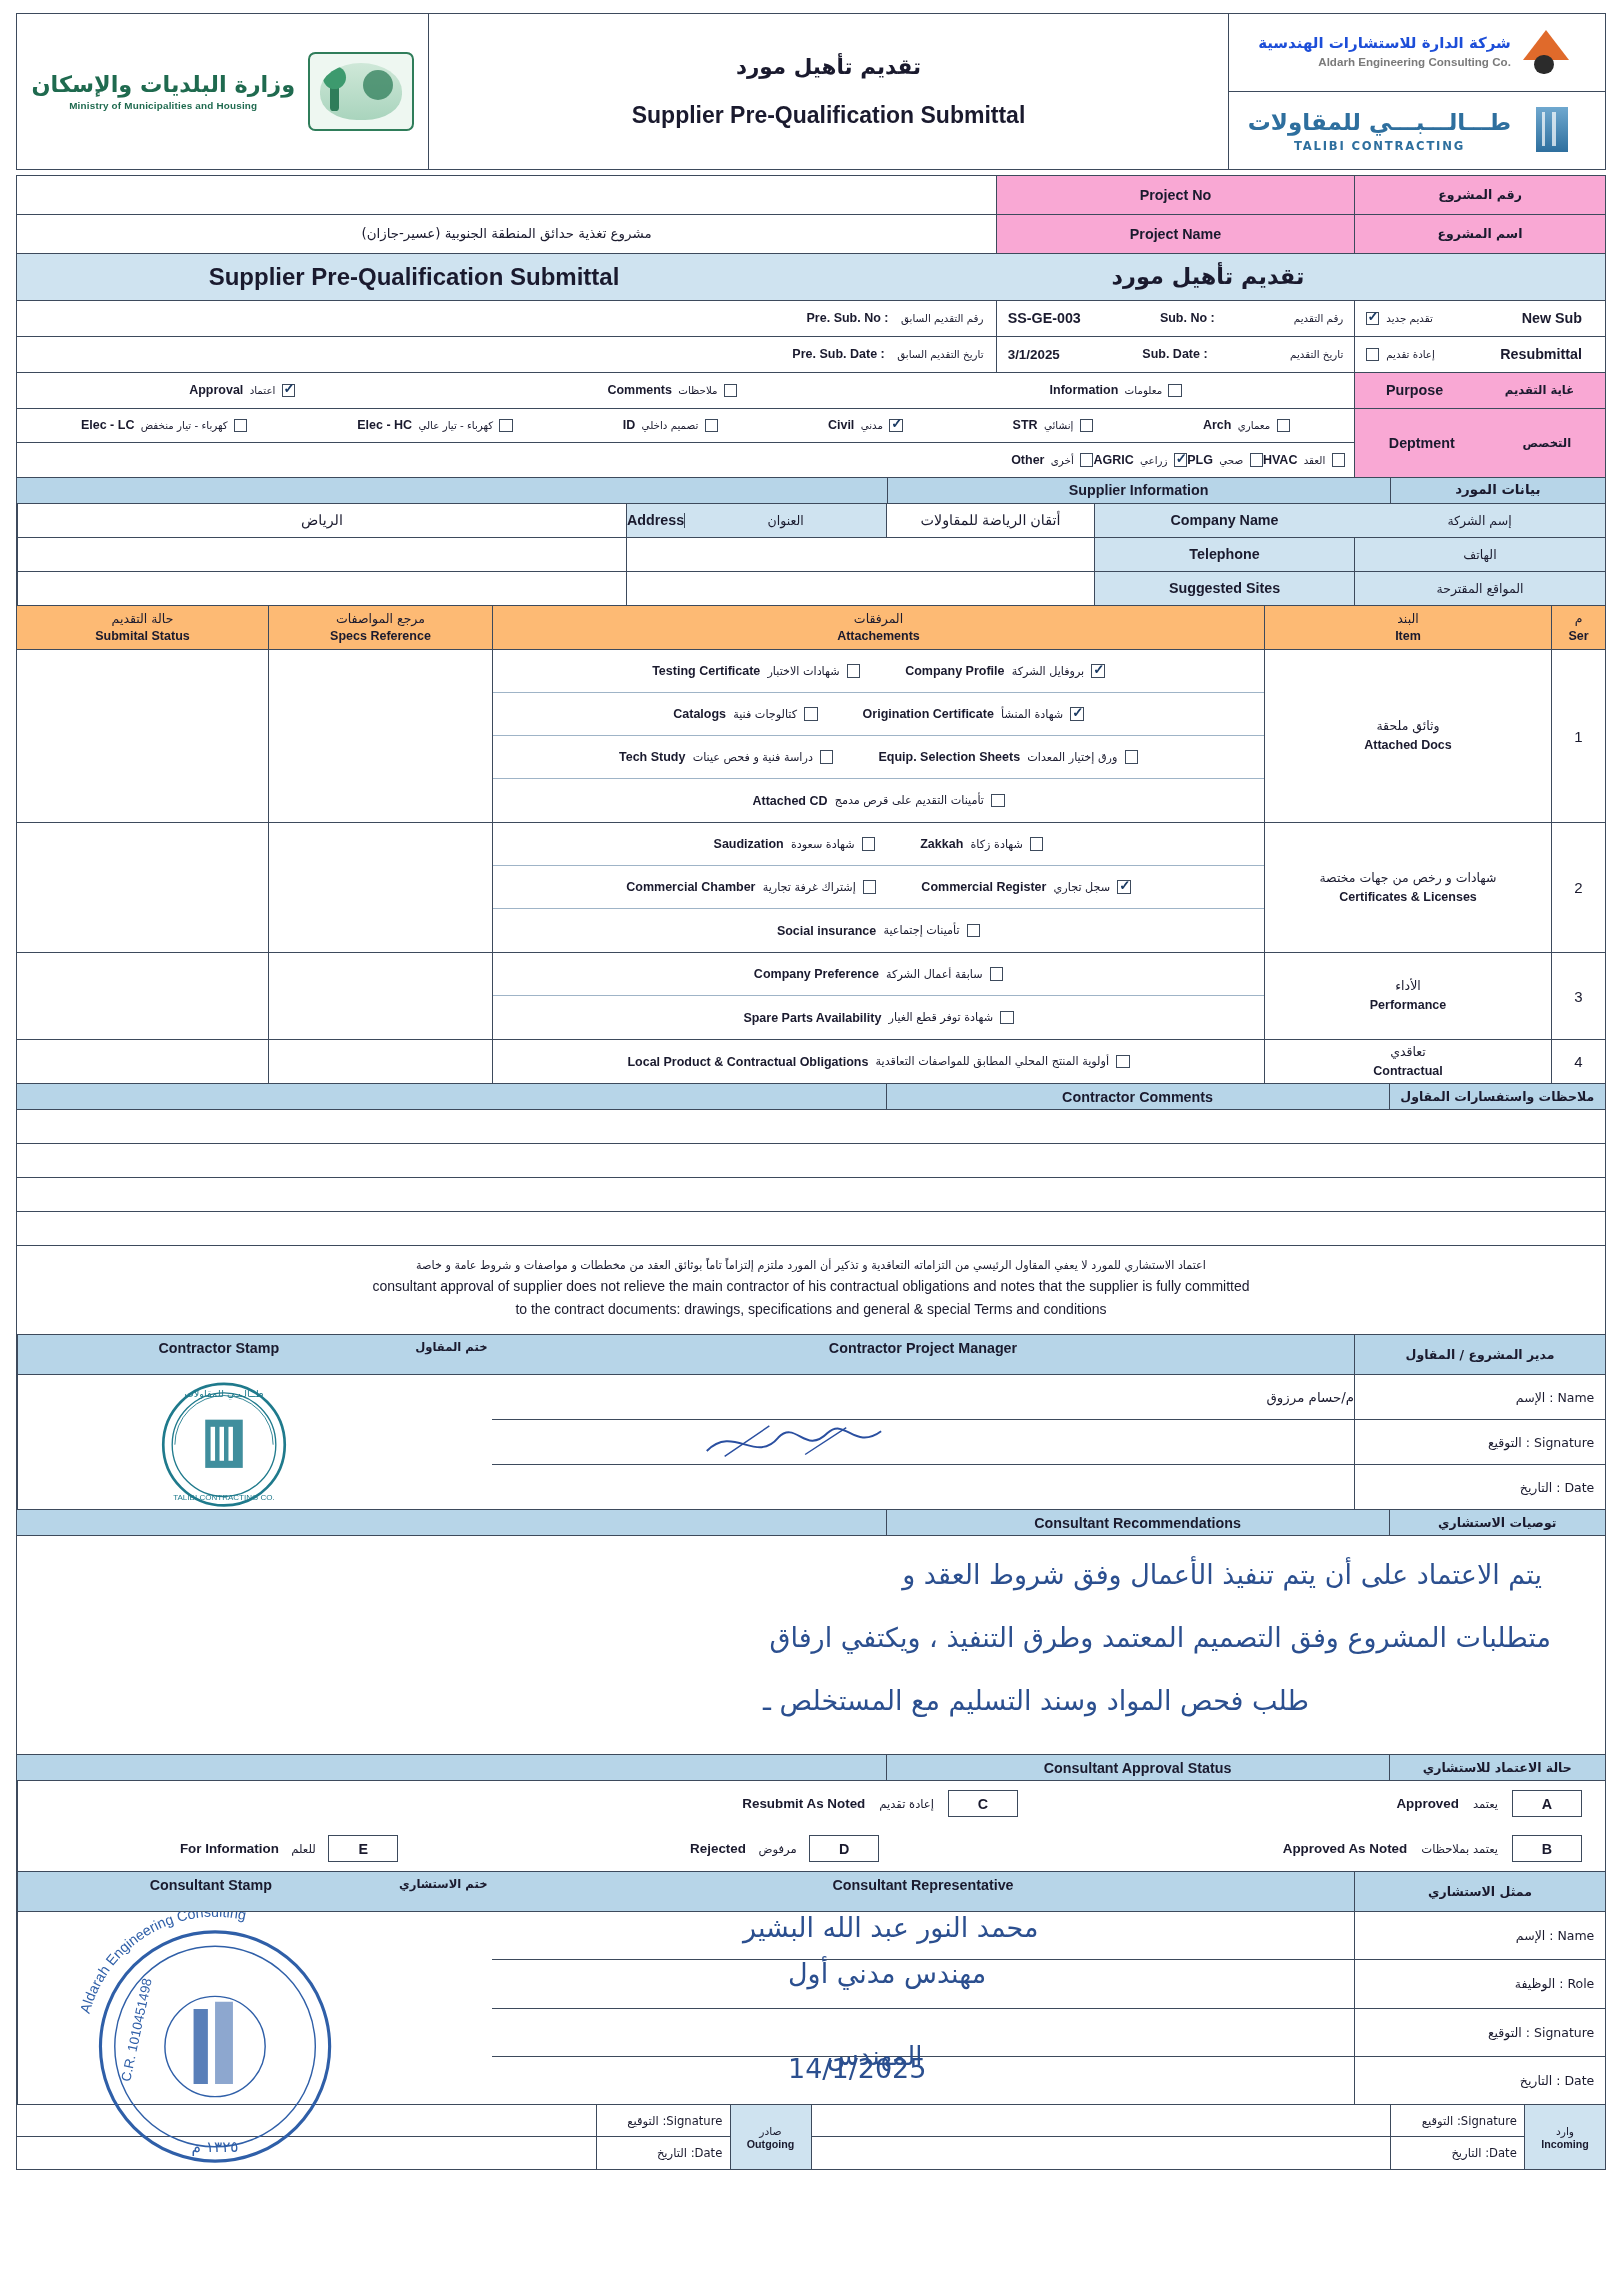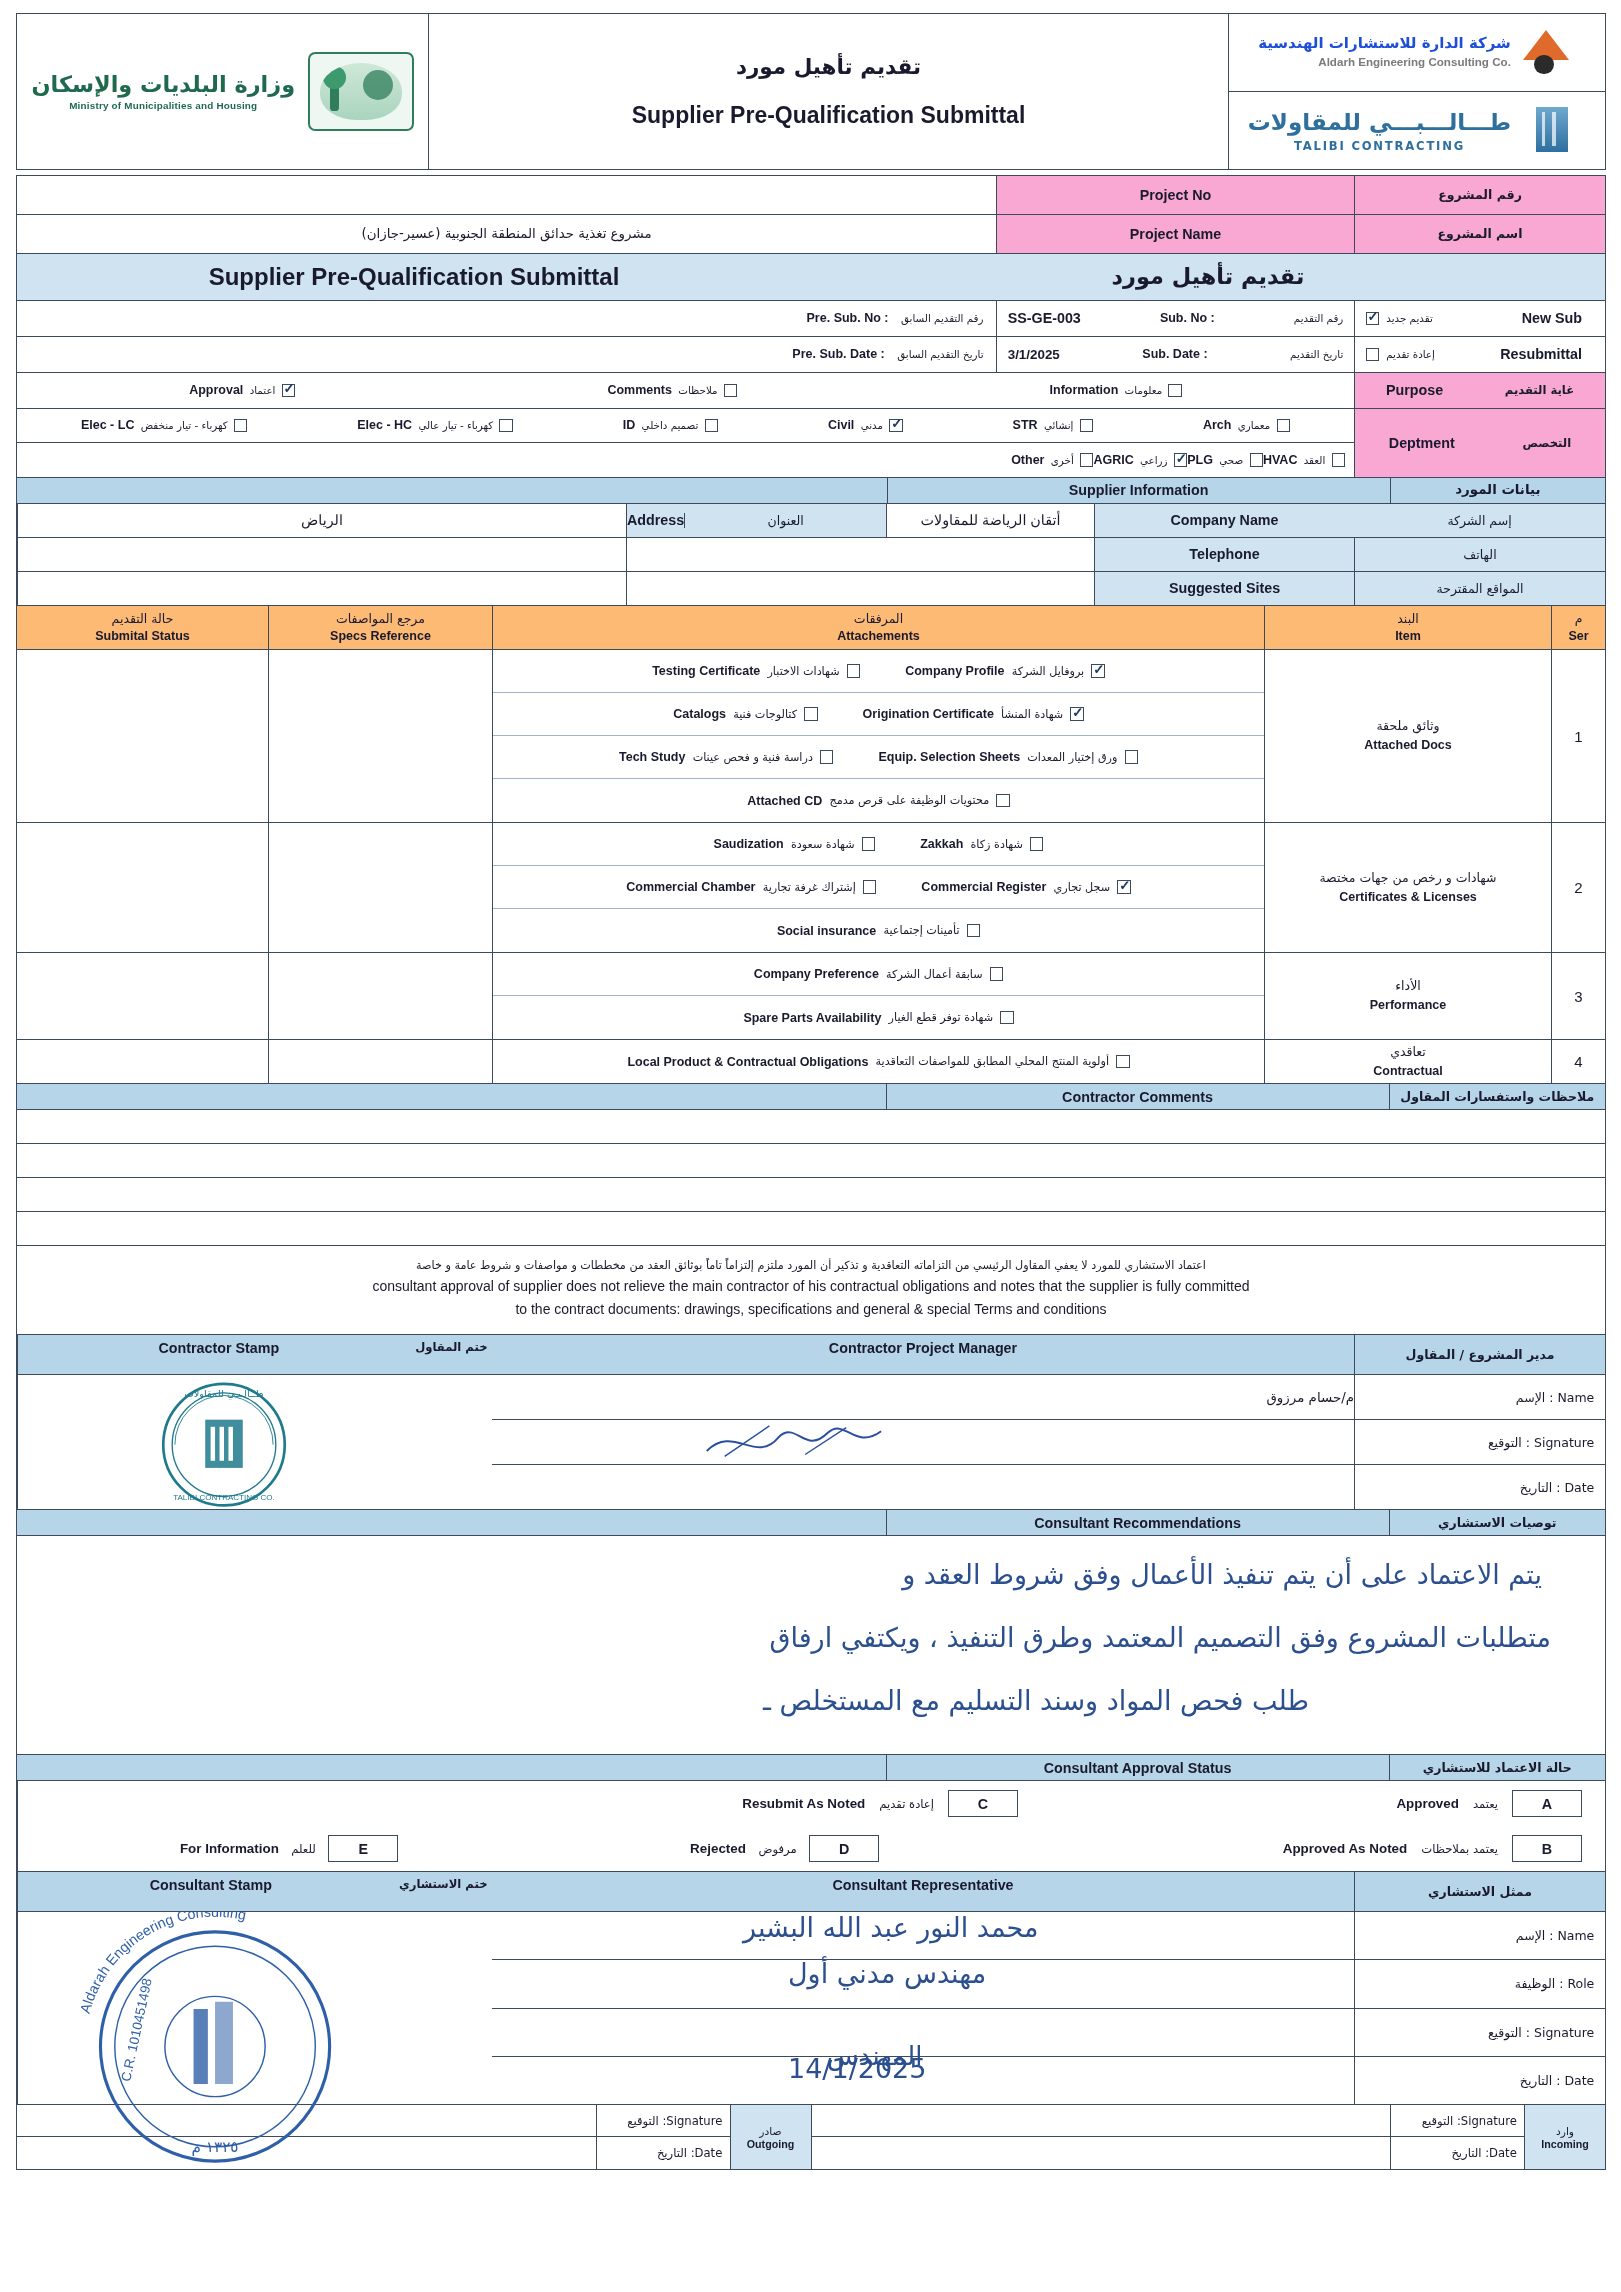--- a/index.html
+++ b/index.html
@@ -459,21 +459,21 @@
           </span>
           <span class="atopt">
             <span class="en">Equip. Selection Sheets</span>
             <span class="ara">ورق إختيار المعدات</span>
             <span class="chk"></span>
           </span>
         </div>
         <div class="atl">
           <span class="atopt">
             <span class="en">Attached CD</span>
-            <span class="ara">محتويات الوظيفة على قرص مدمج</span>
+            <span class="ara">تأمينات التقديم على قرص مدمج</span>
             <span class="chk"></span>
           </span>
         </div>
       </div>
       <div class="w-item">
         <div class="ic">
           <span class="ar">وثائق ملحقة</span>
           <span class="b">Attached Docs</span>
         </div>
       </div>

